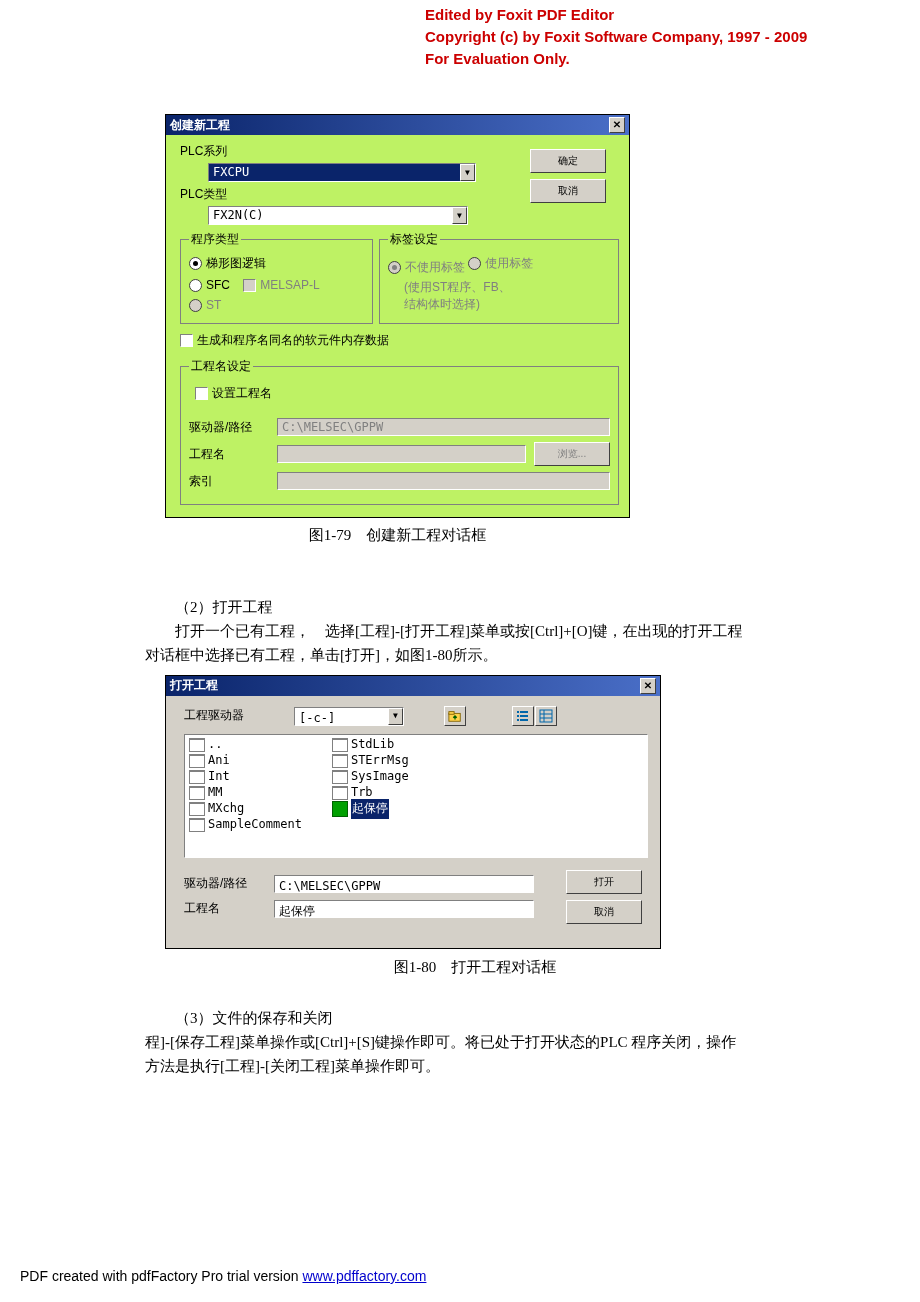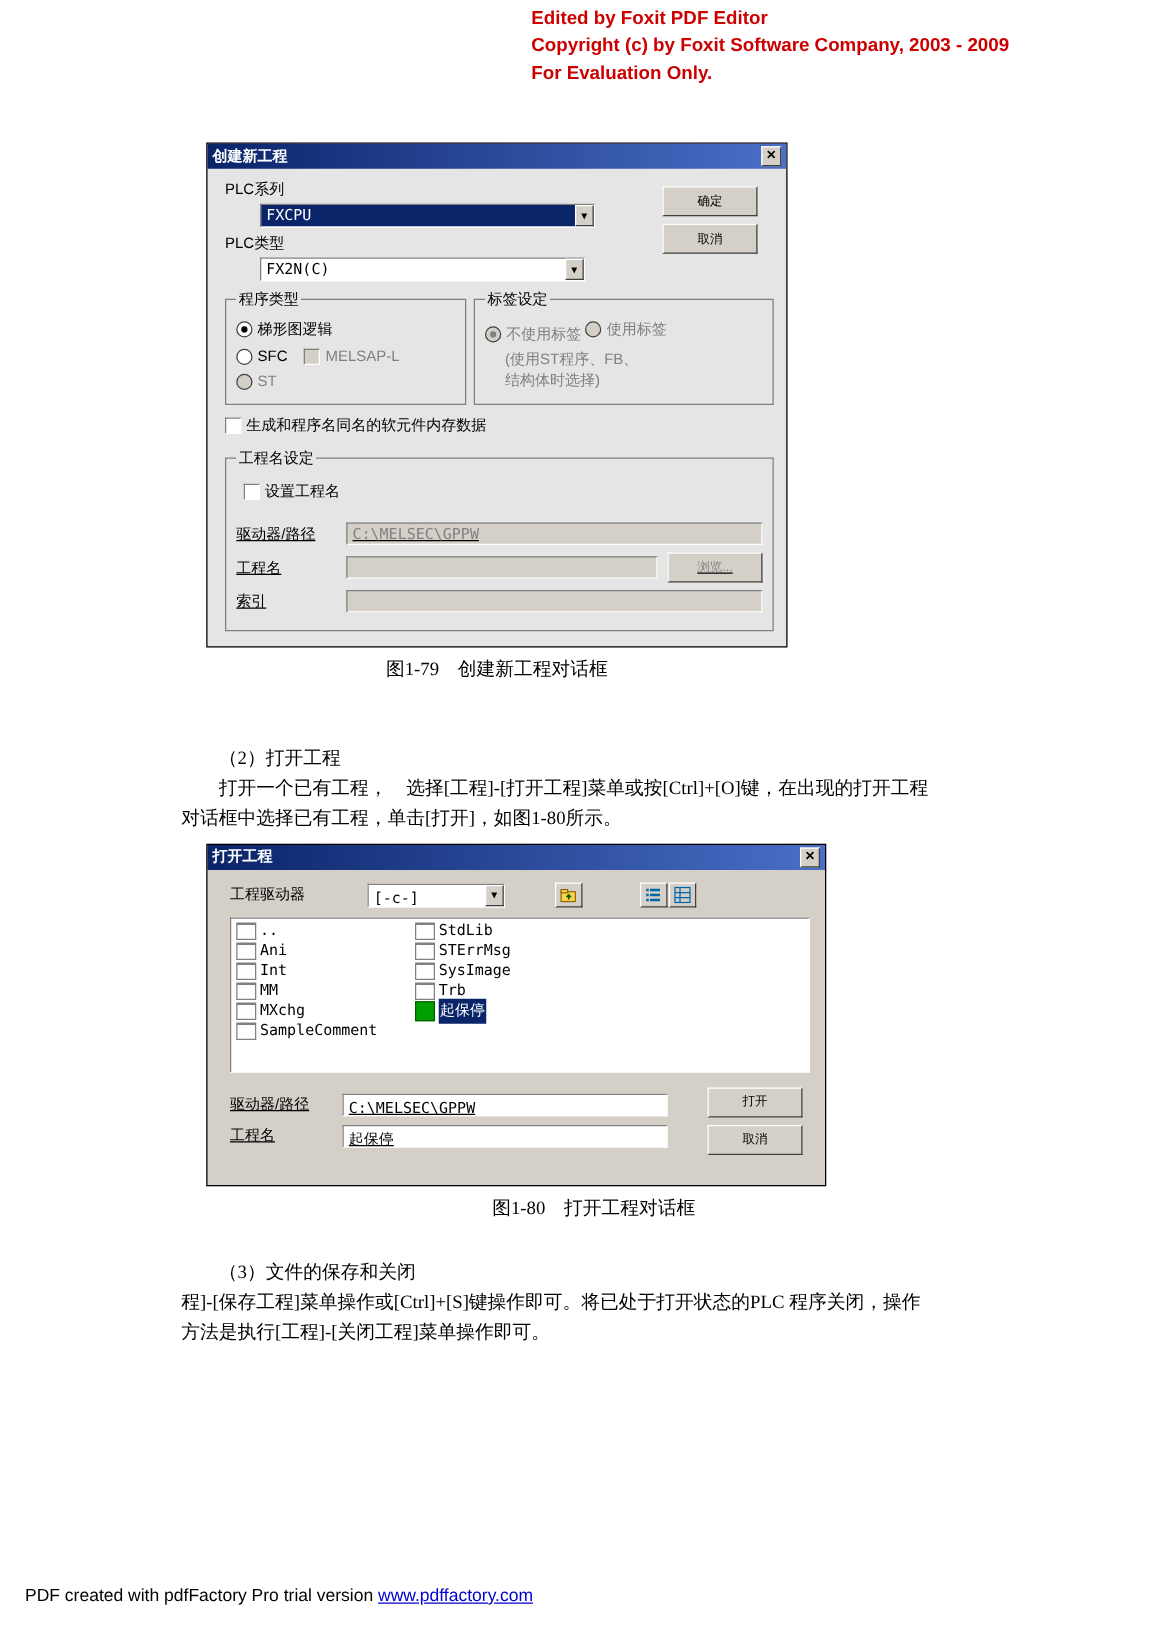--- a/index.html
+++ b/index.html
@@ -22,21 +22,21 @@
     top: 4px;
     color: #cc0000;
     font-family: Arial, sans-serif;
     font-weight: bold;
     font-size: 15px;
     line-height: 1.45;
   }
   .dialog1-wrap { position: absolute; left: 165px; top: 114px; }
   .dialog1 {
     width: 463px;
-    background: #e5e5e5;
+    background: #bef264;
     border: 1px solid #000;
     font-family: "SimSun", "宋体", sans-serif;
     font-size: 12px;
   }
   .titlebar {
     background: linear-gradient(to right, #0a246a, #4a6fc8);
     color: #fff;
     font-weight: bold;
     padding: 2px 4px;
     height: 16px;
@@ -117,21 +117,21 @@
   }
   .radio .dot .inner { width:5px;height:5px;border-radius:50%;background:#000; }
   .radio.disabled, .chk.disabled, .txt.disabled { color: #808080; }
   .radio.disabled .dot { background: #d4d0c8; }
   .chk .box {
     width: 11px; height: 11px; background:#fff;
     border: 1px solid #808080;
     border-right-color:#fff; border-bottom-color:#fff;
   }
   .chk.disabled .box { background:#d4d0c8; }
-  .formrow { display:flex; align-items:center; gap:8px; margin:6px 0;text-decoration:underline;}
+  .formrow { display:flex; align-items:center; gap:8px; margin:6px 0;}
   .formrow .lab { width: 80px; font-size:12px;}
   .textin {
     height: 18px; flex:1; background:#fff;
     border:1px solid #808080;
     border-right-color:#fff; border-bottom-color:#fff;
     font-size:12px; padding:1px 4px; box-sizing:border-box;
     font-family:"SimSun", monospace;
   }
   .textin.disabled { background:#d4d0c8; color:#808080; }
   .caption { text-align:center; font-size:15px; margin-top:8px; }
@@ -193,21 +193,21 @@
   }
   .footer a { color:#0000cc; text-decoration: underline; text-align: right; }
   .indent { text-indent: 2em; }
 </style>
 </head>
 <body>
 
 <div class="page">
   <div class="foxit">
     <div>Edited by Foxit PDF Editor</div>
-    <div>Copyright (c) by Foxit Software Company, 2003 - 2009</div>
+    <div>Copyright (c) by Foxit Software Company, 1997 - 2009</div>
     <div>For Evaluation Only.</div>
   </div>
 
   <div class="dialog1-wrap">
     <div class="dialog1">
       <div class="titlebar">
         <span>创建新工程</span>
         <span class="close-btn">✕</span>
       </div>
       <div class="d1-body">

